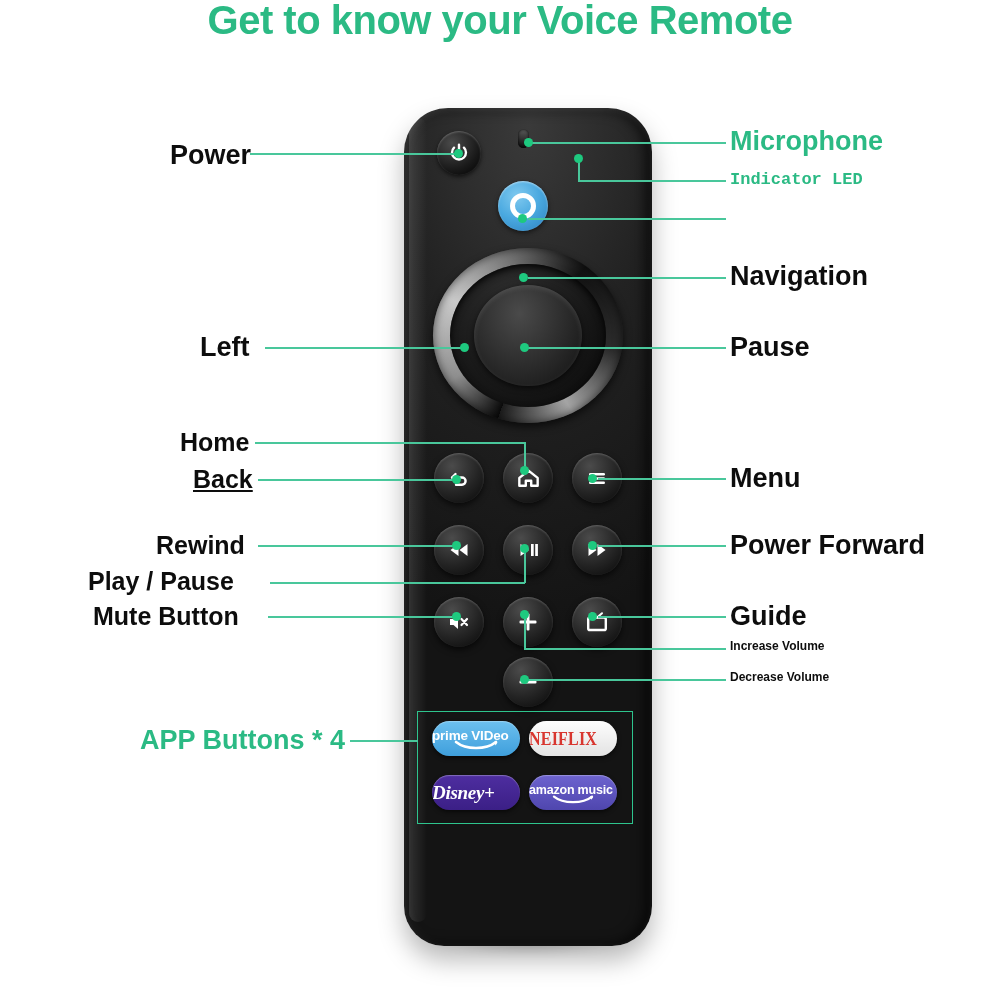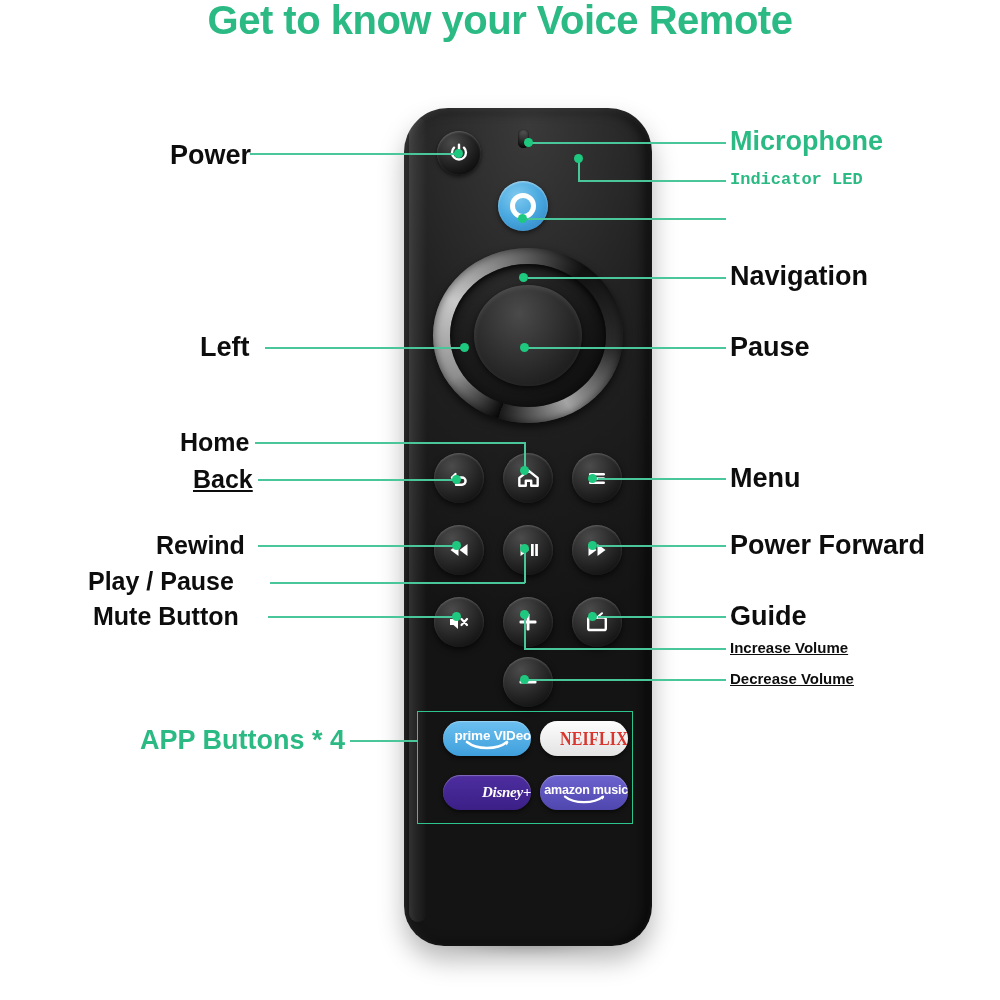--- a/index.html
+++ b/index.html
@@ -19,21 +19,21 @@
 
   
   .lbl{position:absolute;white-space:nowrap;line-height:1;}
   .lbl.black{color:#0d0d0d;font-weight:bold;}
   .lbl.green{color:#2bba84;font-weight:bold;}
   .lbl.r{text-align:left;}
   .lbl.l{text-align:left;}
   .sz-lg{font-size:27px;}
   .sz-md{font-size:25px;}
   .sz-sm{font-size:17px;}
-  .sz-xs{font-size:15px;text-decoration:underline;}
+  .sz-xs{font-size:12px;}
 
   
   .lead{position:absolute;background:#49c79b;height:1.6px;}
   .leadv{position:absolute;background:#49c79b;width:1.6px;}
   .dot{position:absolute;width:9px;height:9px;border-radius:50%;background:#1ec97f;}
 
   
   .remote{
     position:absolute;left:404px;top:108px;width:248px;height:838px;
     border-radius:44px 44px 40px 40px;
@@ -109,35 +109,34 @@
   }
   .rb svg{display:block;}
 
   
   .appbox{
     position:absolute;left:417px;top:711px;width:216px;height:113px;
     border:1.8px solid #2ec48d;box-sizing:border-box;
   }
   .appbtn{
     position:absolute;width:88px;height:35px;border-radius:18px;
-    display:flex;align-items:center;justify-content:flex-end;
+    display:flex;align-items:center;justify-content:flex-start;
     box-shadow:0 2px 4px rgba(0,0,0,.6),inset 0 1px 1px rgba(255,255,255,.3);
     overflow:hidden;
-    margin-left:11px;
   }
   .ab-prime{left:432px;top:721px;background:linear-gradient(180deg,#6cc0ef,#3f9fdc);}
   .ab-netflix{left:529px;top:721px;background:linear-gradient(180deg,#fdfdfd,#e3e3e3);}
   .ab-disney{left:432px;top:775px;background:linear-gradient(180deg,#4e2ea0,#3b1f86);}
   .ab-music{left:529px;top:775px;background:linear-gradient(180deg,#6d63cf,#4f46ae);}
 
   .ab-txt{position:relative;z-index:2;line-height:1;}
   .t-prime{color:#fff;font-size:13.5px;font-weight:bold;letter-spacing:-.2px;margin-top:-5px;}
   .t-netflix{color:#d8362f;font-size:16px;font-weight:bold;letter-spacing:.2px;
     font-family:"Liberation Serif",serif;transform:scaleY(1.15);}
-  .t-disney{color:#fff;font-size:15px;font-weight:bold;font-family:"Liberation Serif",serif;font-style:italic;letter-spacing:-.3px;}
+  .t-disney{color:#fff;font-size:19px;font-weight:bold;font-family:"Liberation Serif",serif;font-style:italic;letter-spacing:-.3px;}
   .t-music{color:#fff;font-size:12.5px;font-weight:bold;letter-spacing:-.2px;margin-top:-5px;}
   .smile{position:absolute;z-index:1;left:50%;transform:translateX(-50%);bottom:5px;}
 </style>
 </head>
 <body>
 
 <div id="stage">
 
   <div class="title">Get to know your Voice Remote</div>
 

